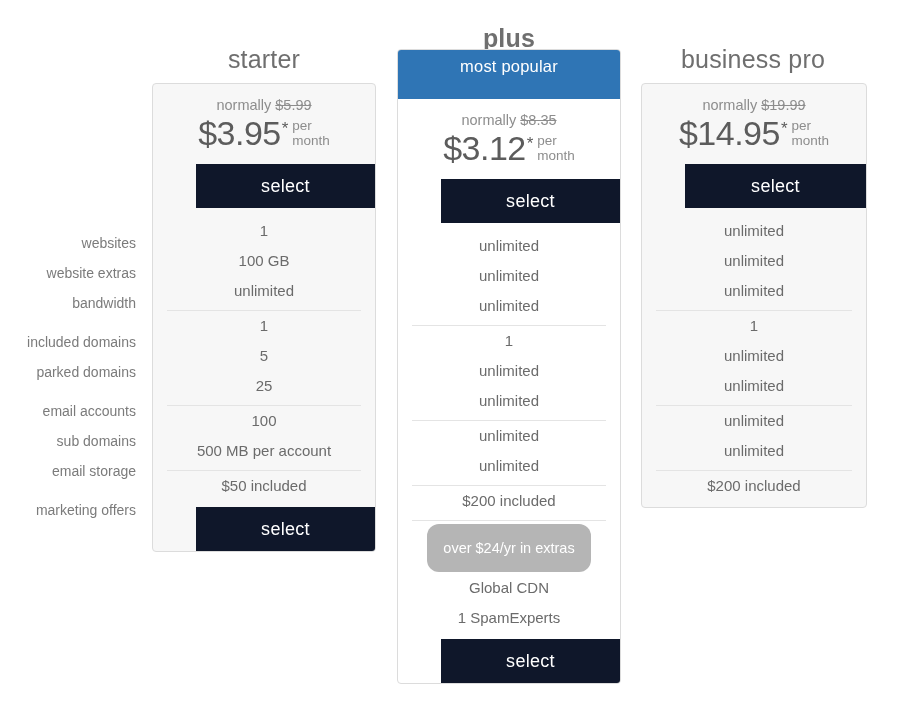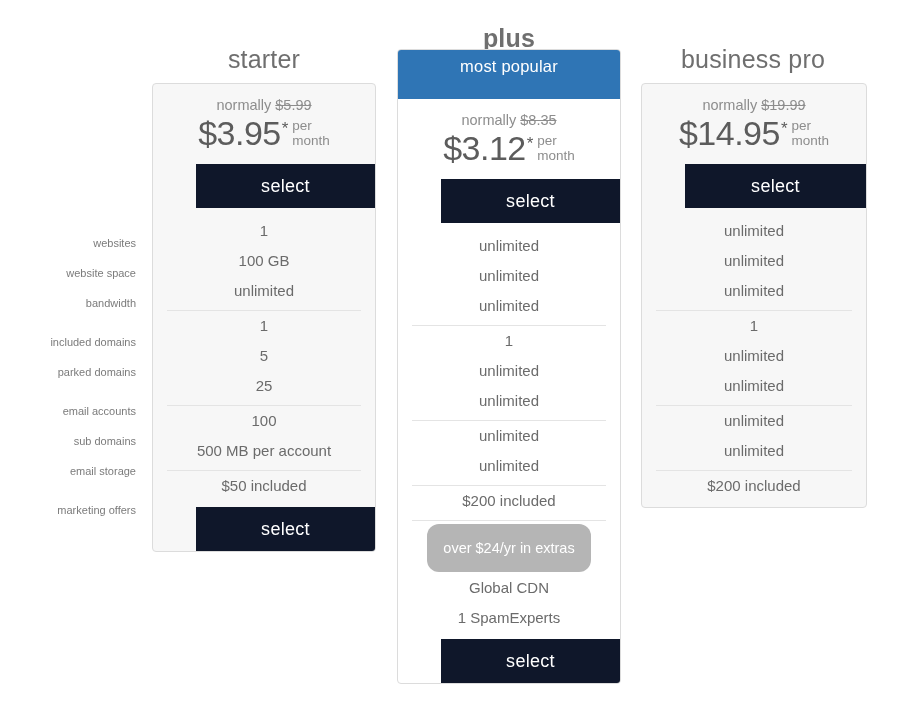--- a/index.html
+++ b/index.html
@@ -37,21 +37,21 @@
 
   
   .labels {
     position: absolute;
     left: 0px;
     top: 228px;
     width: 136px;
     text-align: right;
   }
   .labels .lbl {
-    font-size: 11px;
+    font-size: 14px;
     color: #7b7b7b;
     line-height: 30px;
     height: 30px;
     white-space: nowrap;
   }
   .labels .lbl.gap { margin-top: 9px; }
 
   
   .card {
     position: absolute;
@@ -188,21 +188,21 @@
 <body>
 
 <div class="pricing-wrap">
 
   <div class="plan-title starter">starter</div>
   <div class="plan-title plus">plus</div>
   <div class="plan-title bizpro">business pro</div>
 
   <div class="labels">
     <div class="lbl">websites</div>
-    <div class="lbl">website space</div>
+    <div class="lbl">website extras</div>
     <div class="lbl">bandwidth</div>
     <div class="lbl gap">included domains</div>
     <div class="lbl">parked domains</div>
     <div class="lbl gap">email accounts</div>
     <div class="lbl">sub domains</div>
     <div class="lbl">email storage</div>
     <div class="lbl gap">marketing offers</div>
   </div>
 
   <div class="card starter">

